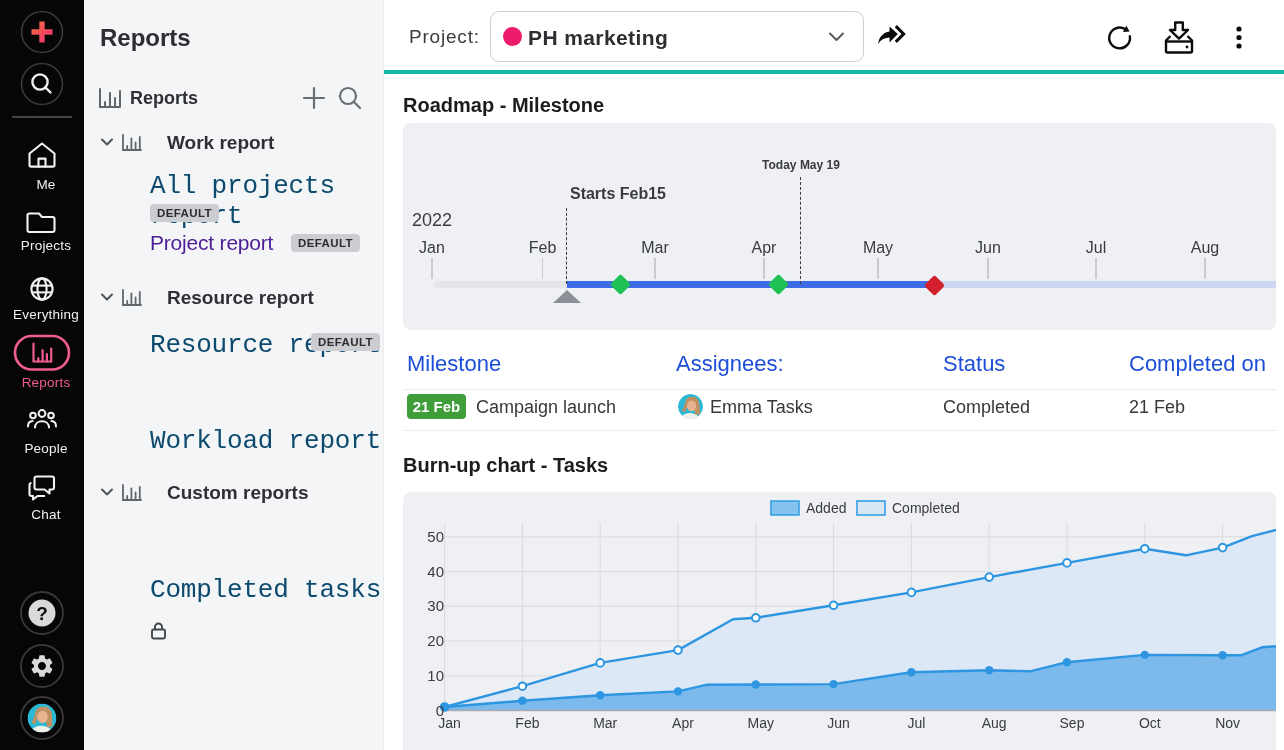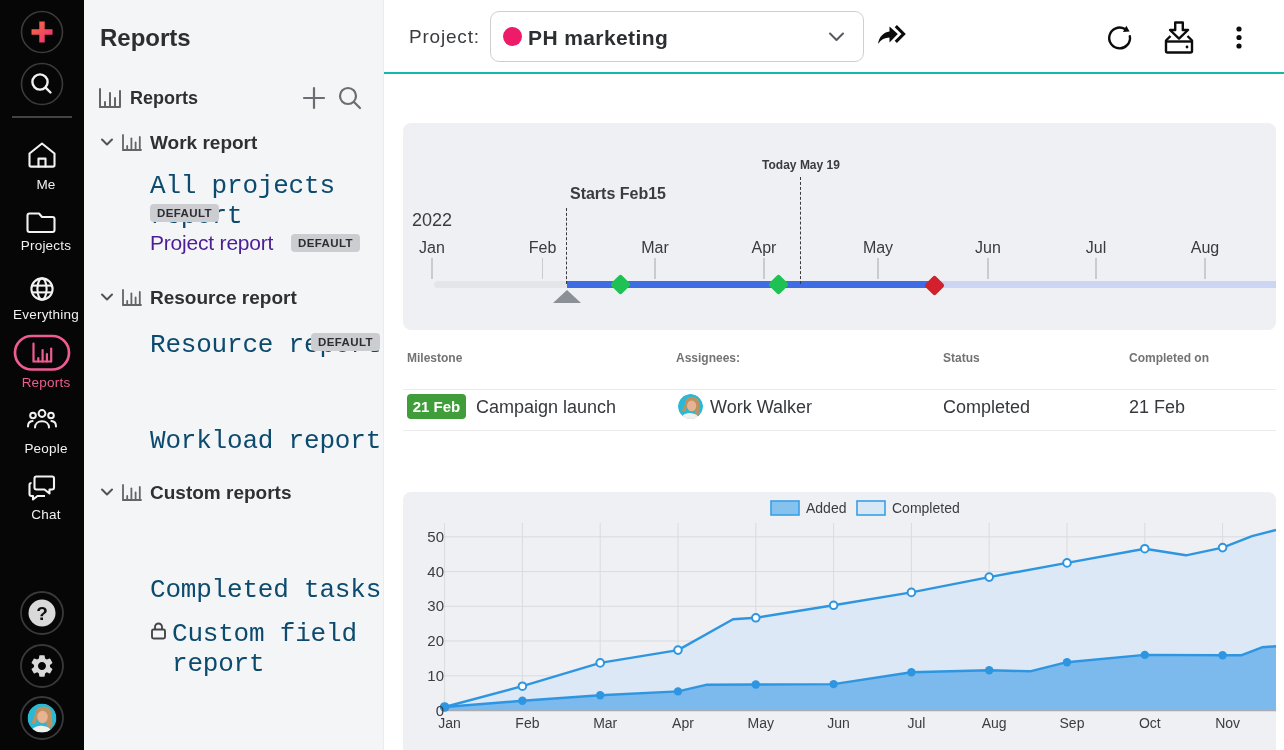--- a/index.html
+++ b/index.html
@@ -6,38 +6,38 @@
   html,body { width:1284px; height:750px; overflow:hidden; background:#fff;
     font-family:"Liberation Sans", sans-serif; }
   .abs { position:absolute; }
   
   #rail { position:absolute; left:0; top:0; width:84px; height:750px; background:#060607; }
   .rail-label { position:absolute; width:92px; text-align:center; color:#f1f1f1;
     font-size:13.5px; letter-spacing:.2px; }
   
   #side { position:absolute; left:84px; top:0; width:300px; height:750px;
     background:#f4f5f7; border-right:1px solid #ececee; }
-  .s-bold { font-weight:700; color:#2e3033; font-size:19px; }
+  .s-bold { font-weight:700; color:#2e3033; font-size:19px;margin-left:17px; }
   .s-item { color:#0c4a6e; font-size:26px; letter-spacing:-0.2px;font-family:Liberation Mono, monospace; }
   .badge { position:absolute; background:#cbcdd0; color:#2b2d30; font-weight:700;
     font-size:11.5px; letter-spacing:.4px; border-radius:4px; height:18px;
     line-height:18px; padding:0 7px; }
   
   #main { position:absolute; left:384px; top:0; width:900px; height:750px; background:#fff; }
   #topbar { position:absolute; left:0; top:0; width:900px; height:74px; background:#fff;
-    border-bottom:2px solid #14b8a6; }
+    border-bottom:4px solid #14b8a6; }
   .h2 { position:absolute; font-weight:700; font-size:20px; color:#1b1c1e; }
   .panel { position:absolute; background:#eef0f3; border-radius:8px; }
   .mon { position:absolute; font-size:16px; font-weight:500; color:#393b3e;
     transform:translateX(-50%); }
   .tick { position:absolute; width:1.5px; height:21px; background:#c9cbcf; }
   .dash { position:absolute; width:0; border-left:1.8px dashed #3a3a3c; }
   .dia { position:absolute; width:15px; height:15px; border-radius:2.5px;
     transform:rotate(45deg); }
-  .thead { position:absolute; font-weight:700; font-size:12px; color:#737373; }
+  .thead { position:absolute; font-weight:400; font-size:22px; color:#1d4ed8; }
   .tcell { position:absolute; font-size:18px; color:#36383b; }
 </style>
 </head>
 <body>
 <div id="rail">
 <svg class="abs" style="left:0;top:0" width="84" height="750" viewBox="0 0 84 750">
   <defs>
     <linearGradient id="pg" x1="0" y1="0" x2="1" y2="1">
       <stop offset="0" stop-color="#f4713c"></stop>
           <stop offset="1" stop-color="#ee2b78"></stop>
@@ -184,21 +184,20 @@
       <line x1="14.6" y1="9.5" x2="14.6" y2="16"></line>
         <line x1="18.8" y1="4" x2="18.8" y2="16"></line>
     </g>
   </svg>
   <div class="abs s-bold" style="left:66px;top:482px">Custom reports</div>
   <div class="abs s-item" style="left:66px;top:575px">Completed tasks</div>
   <svg class="abs" style="left:66px;top:622px" width="17" height="18" viewBox="0 0 17 18">
     <rect x="2" y="7.5" width="13" height="9" rx="1.5" fill="none" stroke="#434649" stroke-width="1.9"></rect>
     <path d="M5 7.5 V5 a3.5 3.5 0 0 1 7 0 v2.5" fill="none" stroke="#434649" stroke-width="1.9"></path>
   </svg>
-  <div class="abs s-item" style="left:88px;top:619px">Custom field report</div>
 </div>
 <div id="main">
   <div id="topbar">
     <div class="abs" style="left:25px;top:26px;font-size:19px;letter-spacing:0.8px;color:#3a3c3f">Project:</div>
     <div class="abs" style="left:106px;top:11px;width:374px;height:51px;border:1px solid #cdcfd2;border-radius:9px;background:#fff"></div>
     <div class="abs" style="left:119px;top:27px;width:19px;height:19px;border-radius:50%;background:#ed1b69"></div>
     <div class="abs" style="left:144px;top:26px;font-size:21px;font-weight:700;letter-spacing:0.4px;color:#2c2e31">PH marketing</div>
     <svg class="abs" style="left:444px;top:31px" width="17" height="12" viewBox="0 0 17 12">
       <path d="M2 2.5 L8.5 9 L15 2.5" stroke="#55585c" stroke-width="2" fill="none" stroke-linecap="round" stroke-linejoin="round"></path>
     </svg>
@@ -217,20 +216,21 @@
         <line x1="3.5" y1="21.5" x2="28.5" y2="21.5"></line>
       </g>
       <circle cx="24" cy="27" r="1.4" fill="#0c0c0d"></circle>
     </svg>
     <svg class="abs" style="left:849px;top:25px" width="12" height="26" viewBox="0 0 12 26">
       <circle cx="6" cy="4" r="2.6" fill="#0c0c0d"></circle>
       <circle cx="6" cy="12.5" r="2.6" fill="#0c0c0d"></circle>
       <circle cx="6" cy="21" r="2.6" fill="#0c0c0d"></circle>
     </svg>
   </div>
+  <div class="h2" style="left:19px;top:94px">Roadmap - Milestone</div>
   <div class="panel" style="left:19px;top:123px;width:873px;height:207px">
     <div class="abs" style="left:9px;top:87px;font-size:18px;font-weight:500;color:#3a3c3f">2022</div>
     <div class="mon" style="left:29px;top:116px">Jan</div>
     <div class="mon" style="left:139.5px;top:116px">Feb</div>
     <div class="mon" style="left:252px;top:116px">Mar</div>
     <div class="mon" style="left:361px;top:116px">Apr</div>
     <div class="mon" style="left:475px;top:116px">May</div>
     <div class="mon" style="left:585px;top:116px">Jun</div>
     <div class="mon" style="left:693px;top:116px">Jul</div>
     <div class="mon" style="left:802px;top:116px">Aug</div>
@@ -265,24 +265,25 @@
     <clipPath id="av2">
         <circle cx="12.5" cy="12.5" r="12.5"></circle>
       </clipPath>
     <g clip-path="url(#av2)">
       <circle cx="12.5" cy="12.5" r="12.5" fill="#2bb8d5"></circle>
       <path d="M6.7 11 q0.4 -8.3 7.4 -8.3 q7 0 7.4 7.9 l0.5 9.6 l-4.8 0.9 l-0.9 -6.1 q-5.2 1.7 -7.8 -1.3 l-1.3 4.3 l-3.5 -0.9 Z" fill="#bf9161"></path>
       <ellipse cx="13.6" cy="11.9" rx="4.6" ry="5.4" fill="#e7b391"></ellipse>
       <path d="M1.5 25 q4 -6.6 11 -6 q7.4 0.7 8.8 6 Z" fill="#f3f0ec"></path>
     </g>
   </svg>
-  <div class="tcell" style="left:326px;top:397px">Work Walker</div>
+  <div class="tcell" style="left:326px;top:397px">Emma Tasks</div>
   <div class="tcell" style="left:559px;top:397px">Completed</div>
   <div class="tcell" style="left:745px;top:397px">21 Feb</div>
   <div class="abs" style="left:19px;top:430px;width:873px;height:1px;background:#ececee"></div>
+  <div class="h2" style="left:19px;top:454px">Burn-up chart - Tasks</div>
   <div class="panel" style="left:19px;top:492px;width:873px;height:258px;border-radius:8px 8px 0 0">
     <svg class="abs" style="left:0;top:0" width="873" height="258" viewBox="0 0 873 258">
     <rect x="368" y="9" width="28" height="14" fill="#85c2ee" stroke="#36a0e8" stroke-width="1.6"></rect>
     <text x="403" y="21" font-size="14" fill="#3a3c3f">Added</text>
     <rect x="454" y="9" width="28" height="14" fill="#d8e7f6" stroke="#36a0e8" stroke-width="1.6"></rect>
     <text x="489" y="21" font-size="14" fill="#3a3c3f">Completed</text>
     <line x1="41.6" y1="31" x2="41.6" y2="218.5" stroke="#d9dbde" stroke-width="1"></line>
     <line x1="119.4" y1="31" x2="119.4" y2="218.5" stroke="#d9dbde" stroke-width="1"></line>
     <line x1="197.2" y1="31" x2="197.2" y2="218.5" stroke="#d9dbde" stroke-width="1"></line>
     <line x1="275.0" y1="31" x2="275.0" y2="218.5" stroke="#d9dbde" stroke-width="1"></line>

